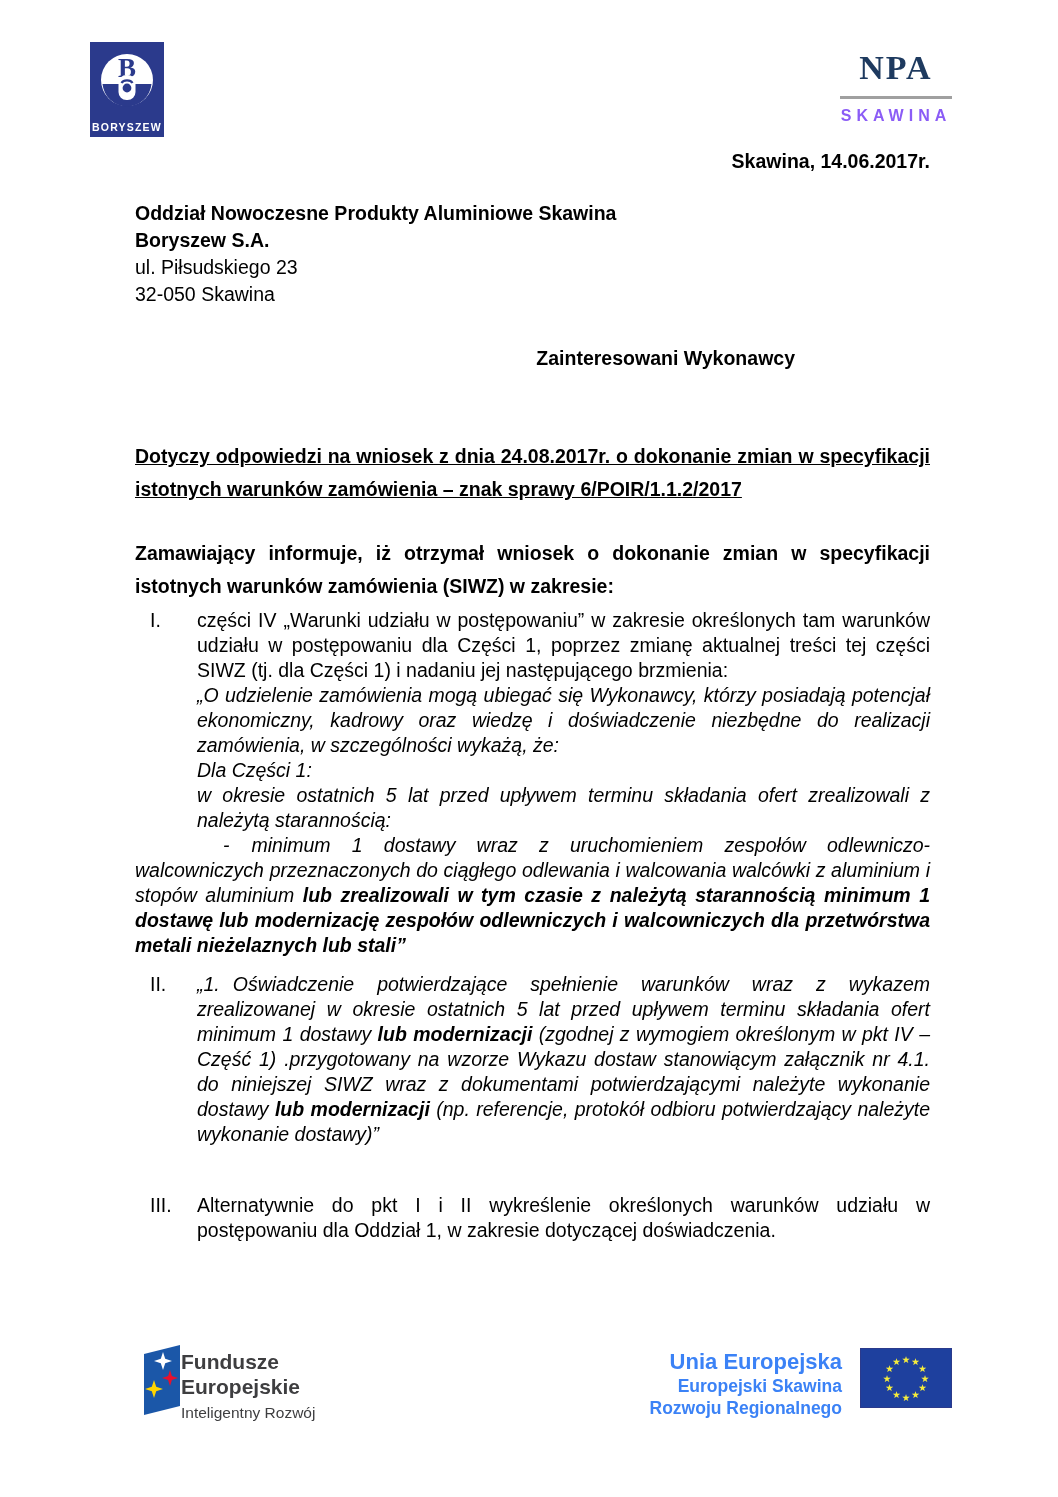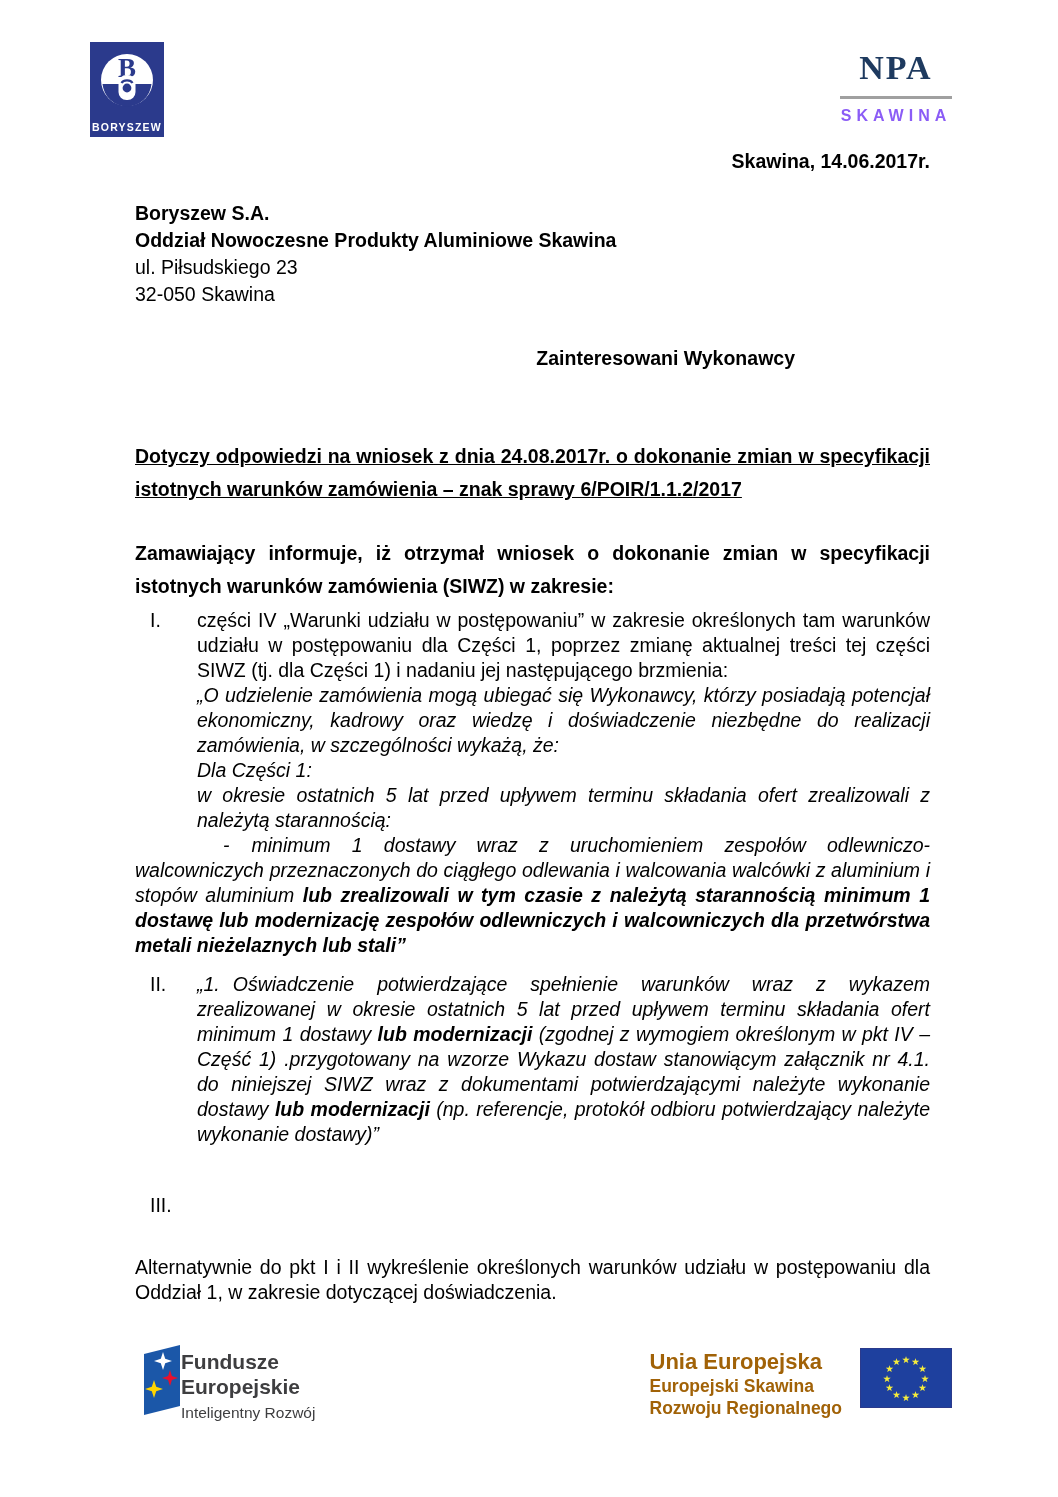--- a/index.html
+++ b/index.html
@@ -42,30 +42,30 @@
   .list { margin-top:5px; line-height:25px; }
   .item-row { display:flex; }
   .item-num { flex:0 0 62px; width:62px; box-sizing:border-box; padding-left:15px; }
   .item-body { flex:1; text-align:justify; }
   .it { font-style:italic; }
   .it-b { font-style:italic; font-weight:bold; }
   .hang-out { font-style:italic; text-align:justify; text-indent:88px; }
   .tab13 { display:inline-block; width:13px; }
   .tab22 { display:inline-block; width:22px; }
   .item-ii { margin-top:14px; }
-  .item-iii { margin-top:46px;flex-direction:column; }
+  .item-iii { margin-top:46px; }
 
   
   .fe-logo { position:absolute; left:143px; top:1344px; display:flex; align-items:flex-start; }
   .fe-text { padding-top:5px; color:#3E3E40; }
   .fe-text .big { font-size:21px; font-weight:bold; line-height:25px; }
   .fe-text .small { font-size:15.5px; margin-top:5px; }
 
   .eu-logo { position:absolute; right:106px; top:1348px; display:flex; align-items:flex-start; }
-  .eu-text { text-align:left; margin-right:18px; color:#a16207; }
+  .eu-text { text-align:right; margin-right:18px; color:#3b82f6; }
   .eu-text .big { font-size:22px; font-weight:bold; line-height:27px; }
   .eu-text .small { font-size:17.5px; font-weight:600; line-height:22px; }
 </style>
 </head>
 <body>
 
 <div class="page">
 
   <div class="boryszew">
     <svg width="74" height="95" viewBox="0 0 74 95">
@@ -84,22 +84,22 @@
     <div class="npa-title">NPA</div>
     <div class="npa-rule"></div>
     <div class="npa-sub">SKAWINA</div>
   </div>
 
   <div class="date-line">Skawina, 14.06.2017r.</div>
 
   <div class="content">
 
     <div class="sender">
+      <div class="b">Oddział Nowoczesne Produkty Aluminiowe Skawina</div>
       <div class="b">Boryszew S.A.</div>
-      <div class="b">Oddział Nowoczesne Produkty Aluminiowe Skawina</div>
       <div>ul. Piłsudskiego 23</div>
       <div>32-050 Skawina</div>
     </div>
 
     <div class="recipient">Zainteresowani Wykonawcy</div>
 
     <div class="subject"><span>Dotyczy odpowiedzi na wniosek z dnia 24.08.2017r. o dokonanie zmian w specyfikacji istotnych warunków zamówienia – znak sprawy 6/POIR/1.1.2/2017</span></div>
 
     <div class="intro">Zamawiający informuje, iż otrzymał wniosek o dokonanie zmian w specyfikacji istotnych warunków zamówienia (SIWZ) w zakresie:</div>
 

